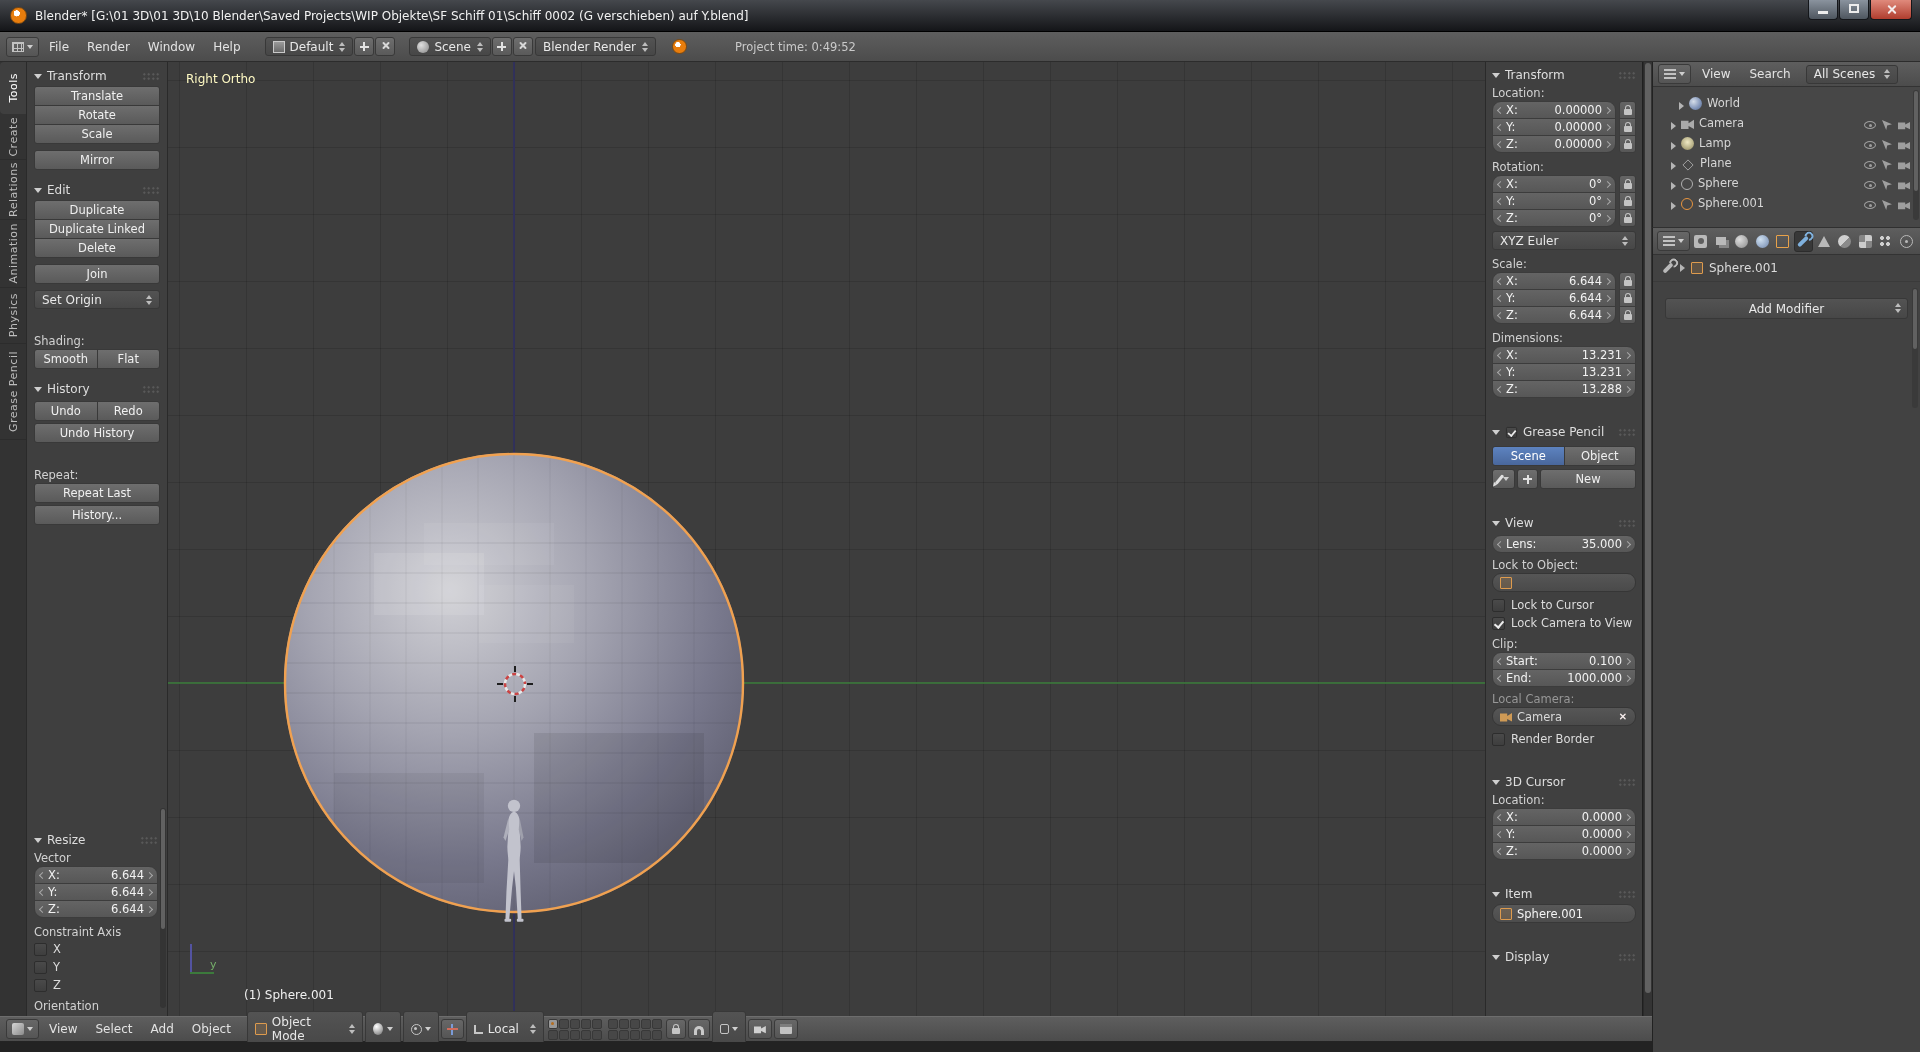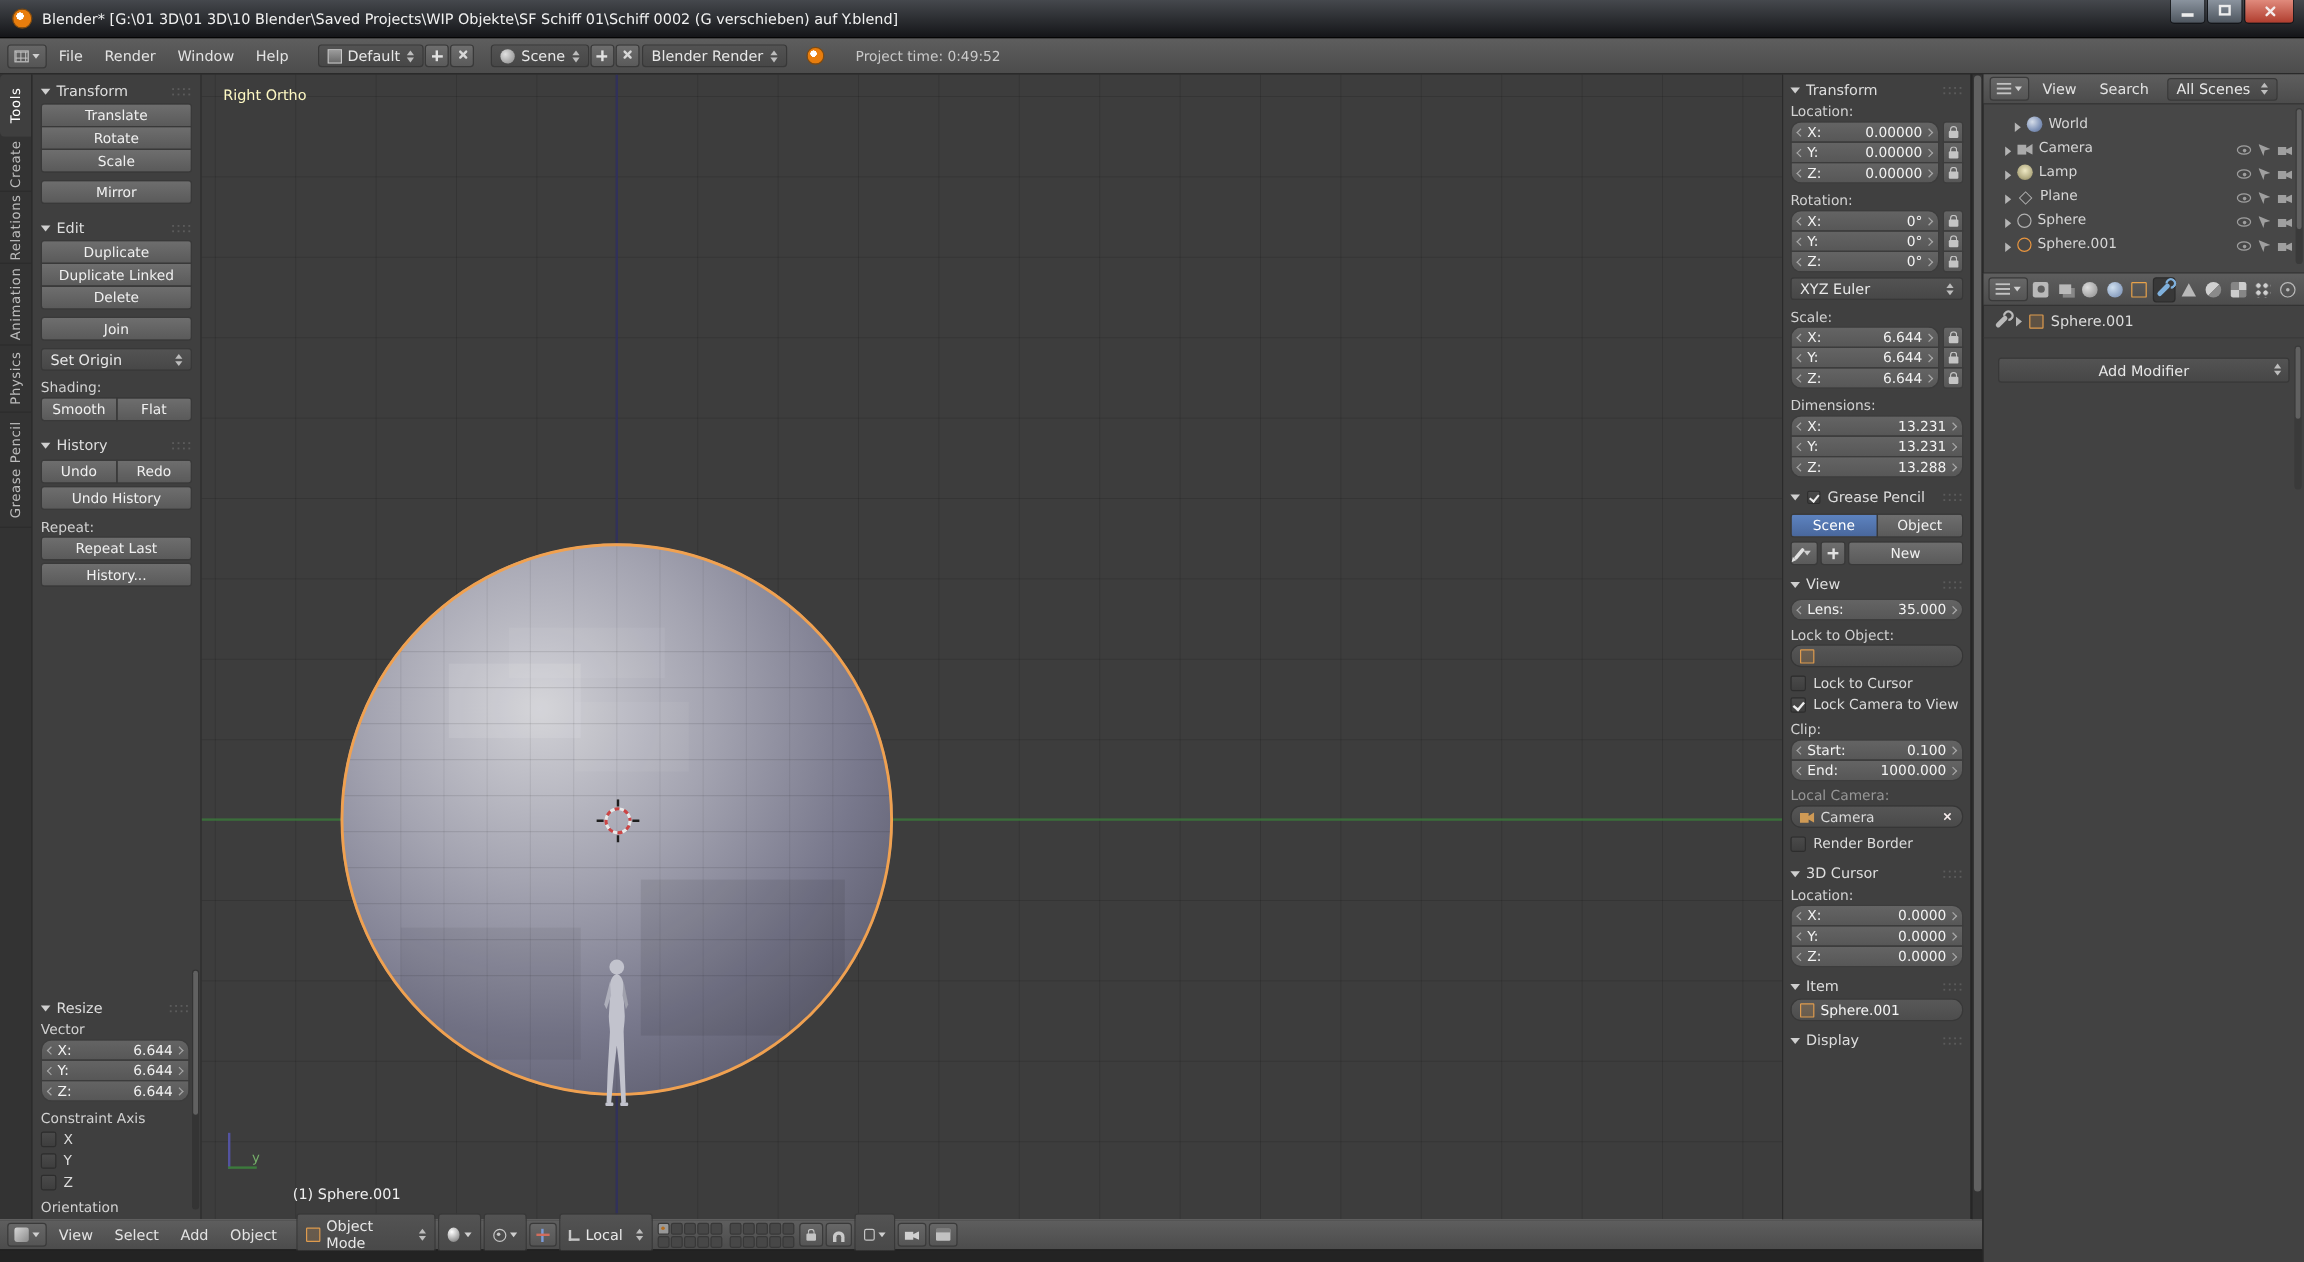--- a/index.html
+++ b/index.html
@@ -94,30 +94,30 @@
   
   .titlebar{position:absolute;left:0;top:0;width:1920px;height:32px;background:linear-gradient(#45484d,#141518);display:flex;align-items:center;gap:8px;padding:0 10px;border-bottom:1px solid #000}
   .title-text{color:#f2f2f2;font-size:12px;white-space:nowrap;overflow:hidden;text-overflow:ellipsis;max-width:1600px}
   .winbtns{position:absolute;right:8px;top:0;display:flex;gap:1px}
   .wb{width:30px;height:20px;display:flex;align-items:flex-start;justify-content:center;border:1px solid #14161a;border-top:none;border-radius:0 0 4px 4px;background:linear-gradient(#8a939e,#4e565f);padding-top:4px}
   .wb.close{width:42px;background:linear-gradient(#e08a7c,#b03d2e)}
 
   
   .infobar{position:absolute;left:0;top:32px;width:1920px;height:30px;background:linear-gradient(#5e5e5e,#4c4c4c);border-bottom:1px solid #2c2c2c;display:flex;align-items:center;padding:0 6px;gap:2px}
   .infobar .stats{color:#cacaca;font-size:11.5px;margin-left:10px;white-space:nowrap}
-  .infobar .ptime{color:#cacaca;font-size:11.5px;margin-left:24px;white-space:nowrap}
+  .infobar .ptime{color:#cacaca;font-size:11.5px;margin-left:46px;white-space:nowrap}
 
   
   .toolshelf{position:absolute;left:0;top:62px;width:168px;height:954px;background:#3f3f3f;border-right:1px solid #2a2a2a;display:flex}
   .tabcol{width:27px;background:#333333;display:flex;flex-direction:column;border-right:1px solid #2a2a2a}
   .vtab{display:flex;align-items:center;justify-content:center;color:#bdbdbd;font-size:11px;border-bottom:1px solid #2c2c2c}
   .vtab span{writing-mode:vertical-rl;transform:rotate(180deg);letter-spacing:.5px;padding:6px 0}
   .vtab.active{background:#3f3f3f;color:#fff;border-radius:4px 0 0 4px;border-bottom-color:transparent}
   .shelf{flex:1;position:relative;padding:4px 7px 230px 7px;display:flex;flex-direction:column}
-  .mt2{margin-top:2px}.mt4{margin-top:4px}.mt6{margin-top:6px}.mt8{margin-top:6px}.mt10{margin-top:10px}.mt12{margin-top:10px}
+  .mt2{margin-top:2px}.mt4{margin-top:4px}.mt6{margin-top:6px}.mt8{margin-top:24px}.mt10{margin-top:10px}.mt12{margin-top:10px}
   .resize-panel{position:absolute;left:7px;right:9px;bottom:2px}
   .shelf-scroll{position:absolute;right:1px;bottom:8px;width:6px;height:200px;background:#343434;border-radius:3px;padding:1px}
   .shelf-scroll .thumb{height:120px}
 
   
   .viewport{position:absolute;left:168px;top:62px;width:1317px;height:954px;background:#3d3d3d;overflow:hidden}
   .vgrid{position:absolute;inset:0;background-image:linear-gradient(to right,rgba(0,0,0,.13) 1px,transparent 1px),linear-gradient(to bottom,rgba(0,0,0,.13) 1px,transparent 1px);background-size:67px 67px;background-position:11px 18px}
   .axis-z{position:absolute;top:0;bottom:0;left:345px;width:2px;background:#30305c;opacity:.95}
   .axis-y{position:absolute;left:0;right:0;top:620px;height:2px;background:#3c7a3c;opacity:.8}
   .sphere{position:absolute;left:106px;top:381px;width:480px;height:480px}

